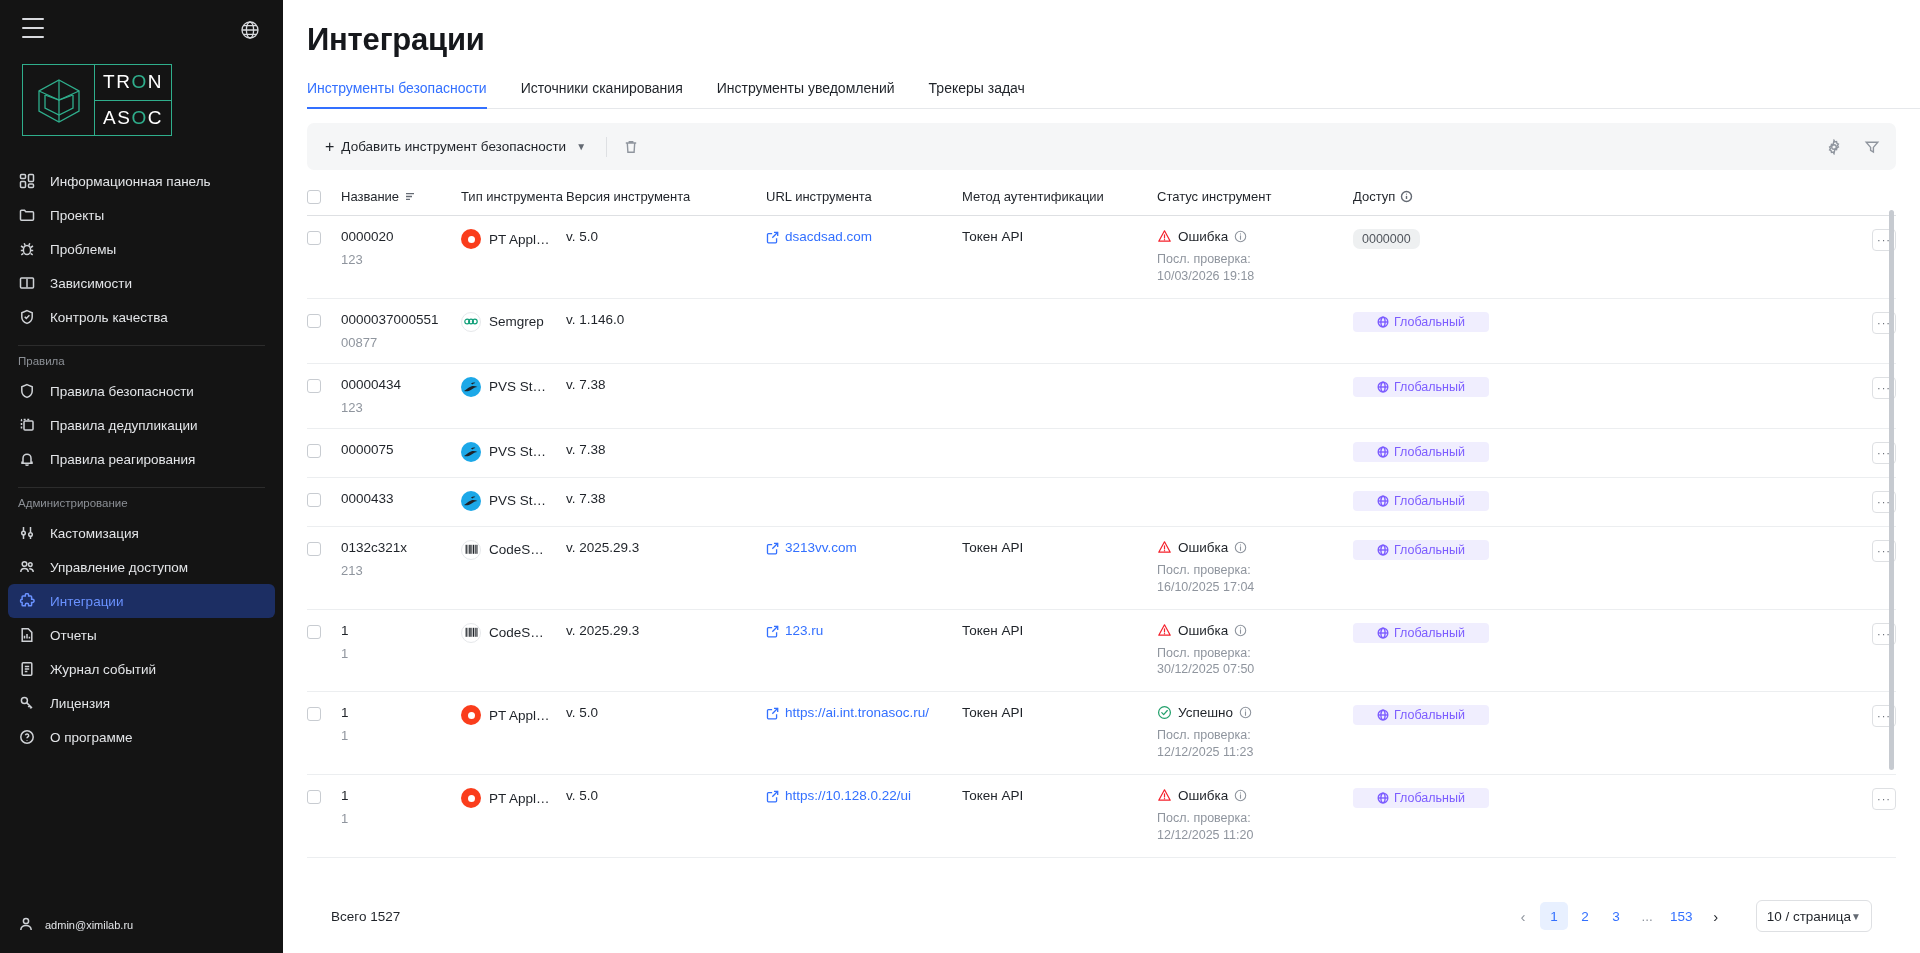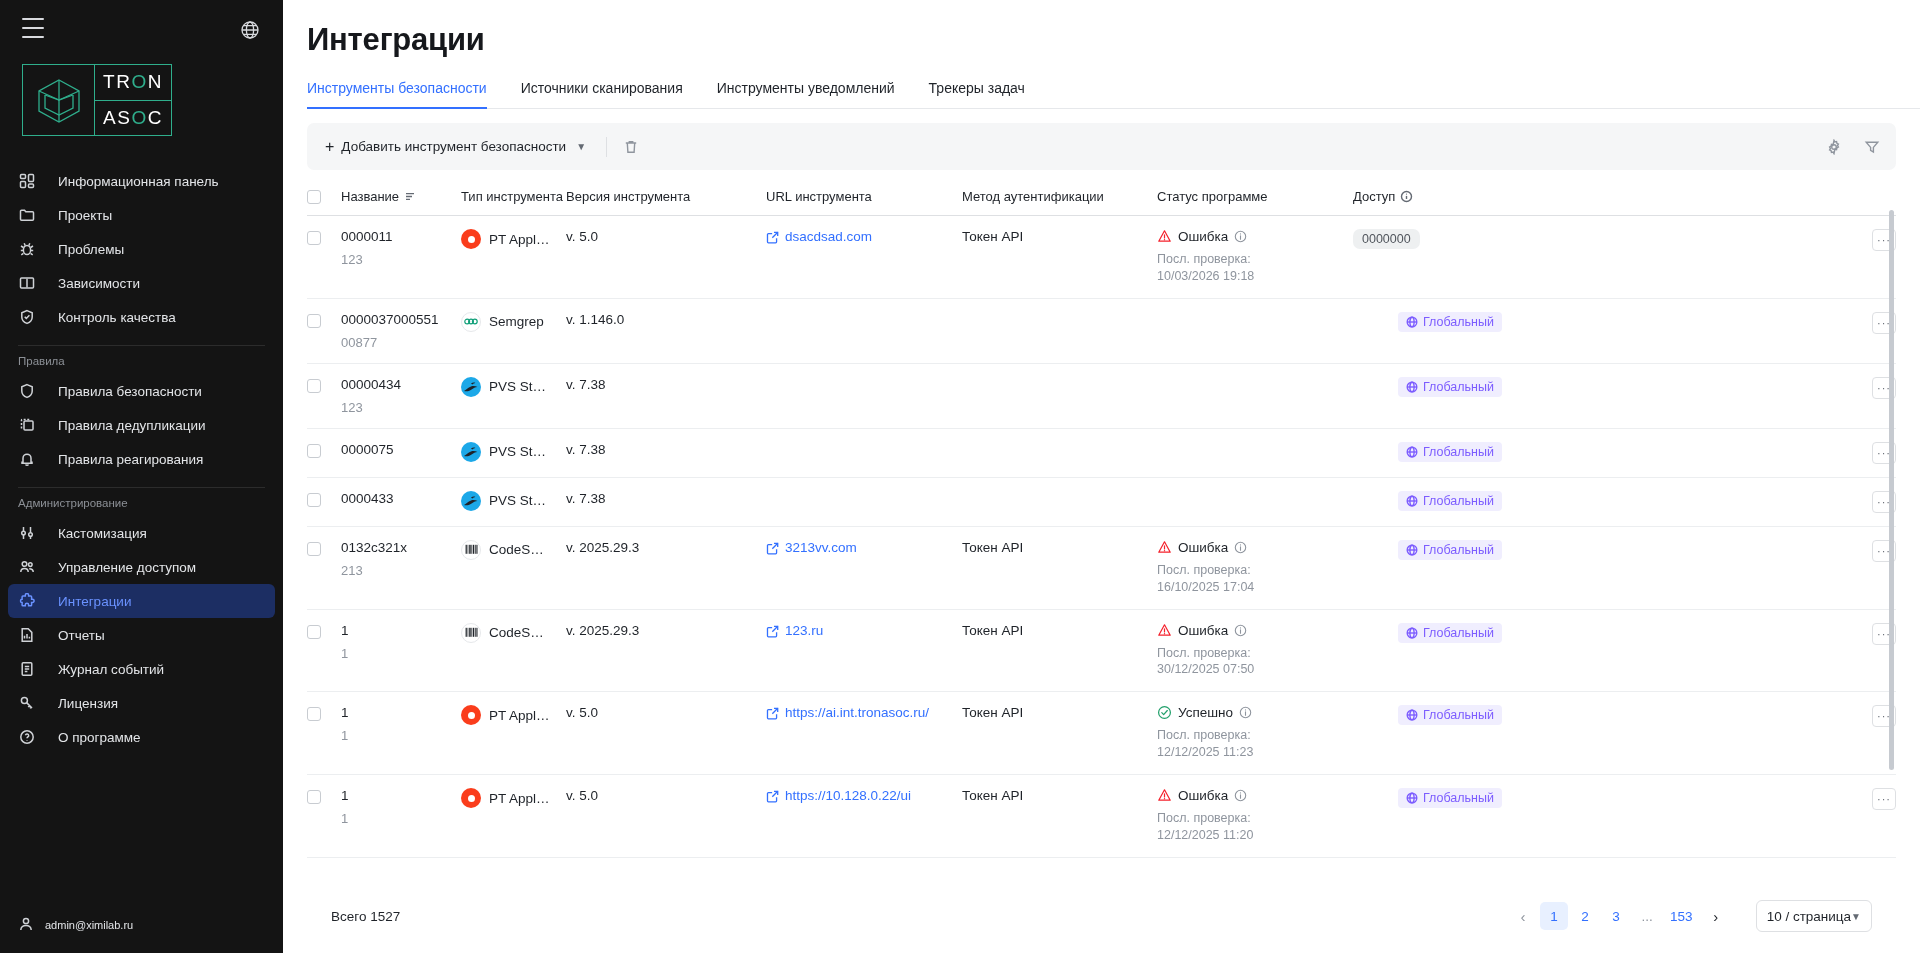--- a/index.html
+++ b/index.html
@@ -47,21 +47,21 @@
     flex: 1; display: flex; align-items: center; justify-content: center;
     color: #ffffff; font-size: 19px; letter-spacing: 1.5px;
     font-family: "Liberation Sans", sans-serif;
   }
   .logo-row:first-child { border-bottom: 1.5px solid #2fae8c; }
   .logo-row .o { color: #2fae8c; }
 
   .nav { flex: 1; overflow: hidden; }
   .nav-item {
     height: 34px; margin: 0 8px;
-    display: flex; align-items: center; gap: 23px;
+    display: flex; align-items: center; gap: 15px;
     padding: 0 10px;
     color: #e3e5e8; font-size: 13.5px;
     border-radius: 6px; cursor: pointer;
     white-space: nowrap;
   }
   .nav-item .ic { width: 17px; height: 17px; flex: 0 0 17px; display: flex; align-items: center; justify-content: center; }
   .nav-item .ic svg { width: 16px; height: 16px; stroke: #cfd2d6; fill: none; stroke-width: 1.5; }
   .nav-item.active { background: #1c2e63; color: #6a92ff; }
   .nav-item.active .ic svg { stroke: #6a92ff; }
   .nav-sep { height: 1px; background: #2c2c2c; margin: 11px 18px 9px 18px; }
@@ -180,21 +180,21 @@
   .url-text { font-size: 13.5px; word-break: break-all; }
   .status-line { display: flex; align-items: center; gap: 6px; }
   .status-line svg.sicon { width: 15px; height: 15px; flex: 0 0 15px; }
   .status-err { color: #1f2329; }
   .status-ok  { color: #1f2329; }
   .info-i { width: 13px; height: 13px; flex: 0 0 13px; }
   .status-sub { font-size: 12.5px; color: #8f959e; margin-top: 7px; line-height: 1.35; max-width: 150px; }
   .tag {
     display: inline-flex; align-items: center; gap: 5px;
     background: #f0eefe; color: #7c5cff; font-size: 12.5px;
-    padding: 3px 8px; border-radius: 4px; white-space: nowrap; margin-left: 45px;
+    padding: 3px 24px; border-radius: 4px; white-space: nowrap;
   }
   .tag svg { width: 12px; height: 12px; stroke: #7c5cff; fill: none; stroke-width: 1.4; }
   .tag-plain {
     display: inline-flex; align-items: center;
     background: #eef0f1; color: #51565d; font-size: 12.5px;
     padding: 3px 9px; border-radius: 7px; white-space: nowrap;
   }
   .act-btn {
     width: 24px; height: 22px; border: 1px solid #dee0e3; border-radius: 4px;
     display: flex; align-items: center; justify-content: center; cursor: pointer;
@@ -508,21 +508,21 @@
                   <span>URL инструмента</span>
                 </span>
             </th>
             <th>
               <span class="hdr">
                   <span>Метод аутентификации</span>
                 </span>
             </th>
             <th>
               <span class="hdr">
-                  <span>Статус программе</span>
+                  <span>Статус инструмент</span>
                 </span>
             </th>
             <th>
               <span class="hdr">
                 <span>Доступ</span>
                 <svg viewBox="0 0 13 13">
                     <circle cx="6.5" cy="6.5" r="5"></circle>
                     <path d="M6.5 5.9v3.1"></path>
                     <circle cx="6.5" cy="4.1" r=".6" fill="#646a73" stroke="none"></circle>
                   </svg>
@@ -530,21 +530,21 @@
             </th>
             <th></th>
           </tr>
         </thead>
         <tbody id="tbody">
             <tr>
               <td>
                 <span class="chk"></span>
               </td>
               <td class="cellpad">
-                <div class="name-main">0000011</div>
+                <div class="name-main">0000020</div>
                 <div class="name-sub">123</div>
               </td>
               <td class="cellpad">
                 <div class="tool-cell">
                   <span class="tool-ico ico-pt"></span>
                   <span class="tool-name">PT Application Inspect...</span>
                 </div>
               </td>
               <td class="cellpad"><span>v. 5.0</span></td>
               <td class="cellpad">

